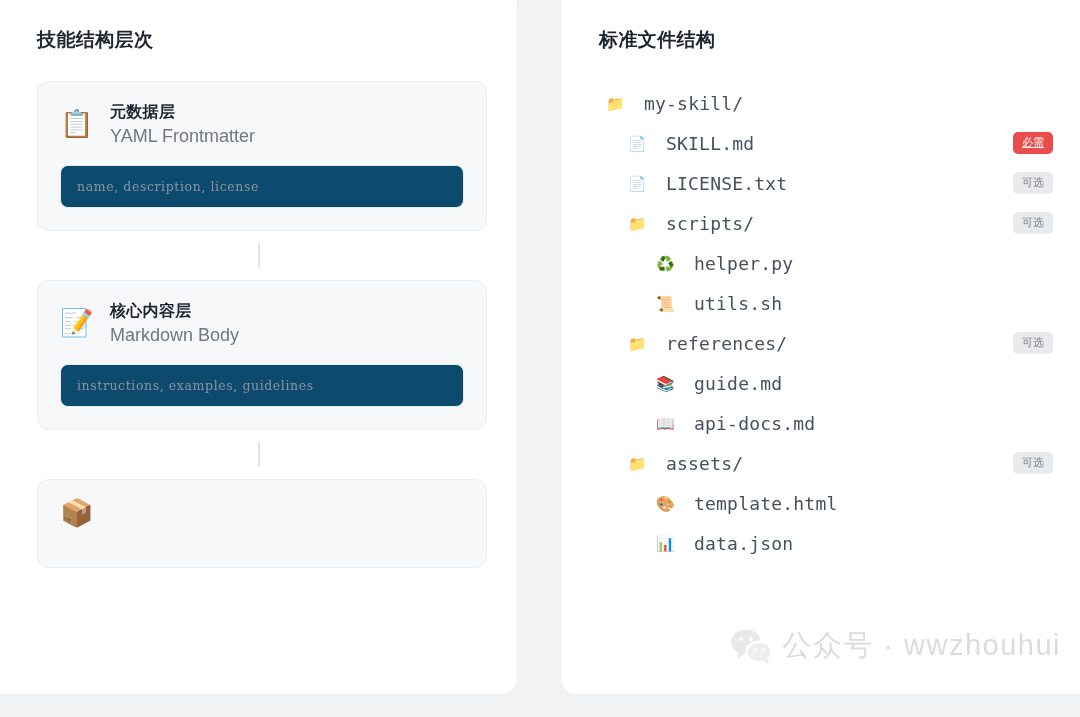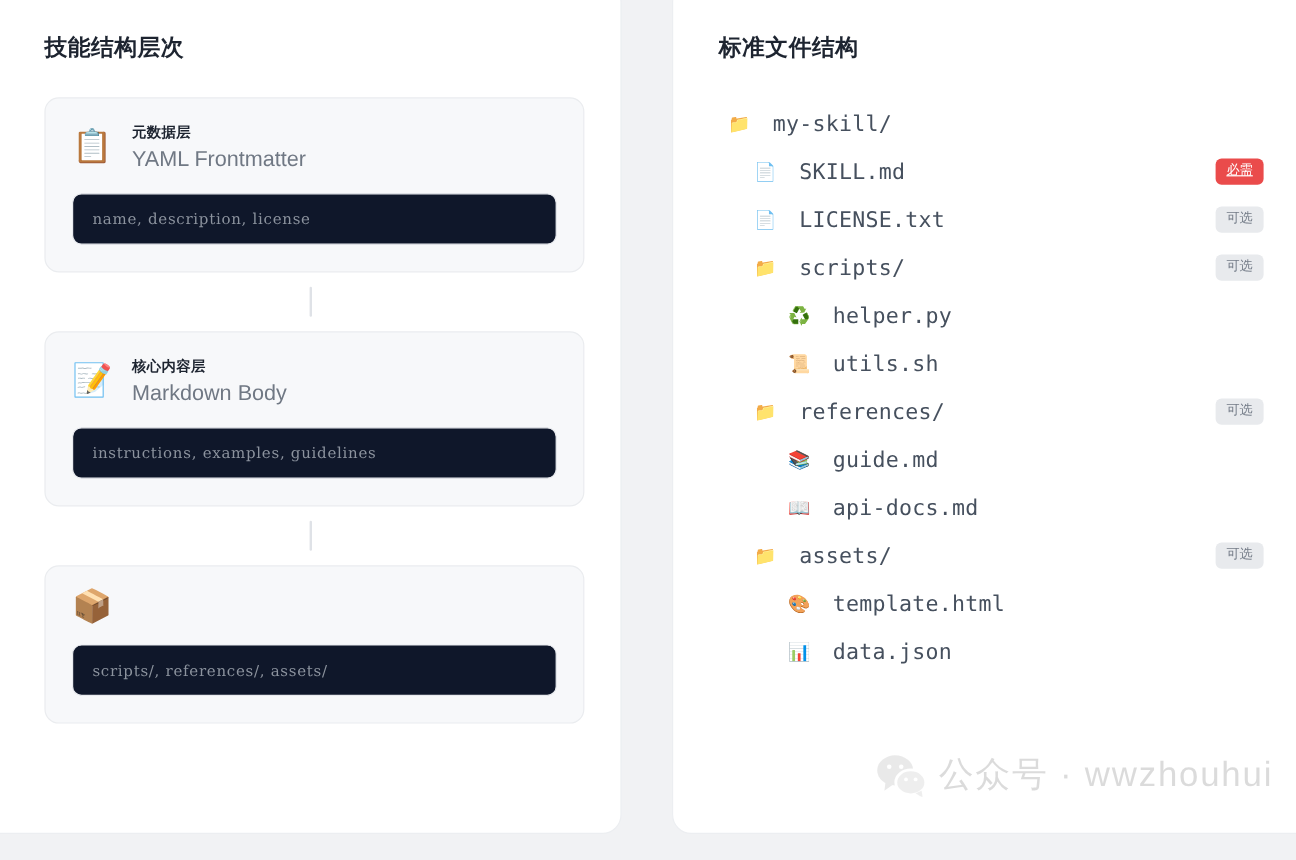--- a/index.html
+++ b/index.html
@@ -87,34 +87,34 @@
     font-size: 27px;
     line-height: 1;
     width: 32px;
     text-align: center;
     flex: 0 0 auto;
   }
 
   .layer-text { display: flex; flex-direction: column; gap: 3px; }
 
   .layer-name {
-    font-size: 12px;
+    font-size: 16px;
     font-weight: 700;
     color: #1d2430;
     letter-spacing: 0.3px;
   }
 
   .layer-sub {
     font-size: 18px;
     color: #707884;
     font-weight: 400;
   }
 
   .layer-code {
-    background: #0f172a;
+    background: #0c4a6e;
     border: 1px solid #e9ebef;
     border-radius: 8px;
     padding: 13px 16px;
     font-family: "DejaVu Serif", "Liberation Serif", serif;
     font-size: 12.5px;
     color: #8c939e;
     letter-spacing: 0.6px;
     white-space: nowrap;
     overflow: hidden;
   }
@@ -234,21 +234,20 @@
         </div>
         <div class="layer-code">instructions, examples, guidelines</div>
       </div>
 
       <div class="connector"></div>
 
       <div class="layer-card">
         <div class="layer-head">
           <span class="layer-emoji">📦</span>
         </div>
-        <div class="layer-code">scripts/, references/, assets/</div>
       </div>
 
     </div>
   </section>
 
   <section class="panel panel-right">
     <h2 class="panel-title">标准文件结构</h2>
 
     <div class="tree" id="tree-container">
         <div class="tree-row indent-0">

